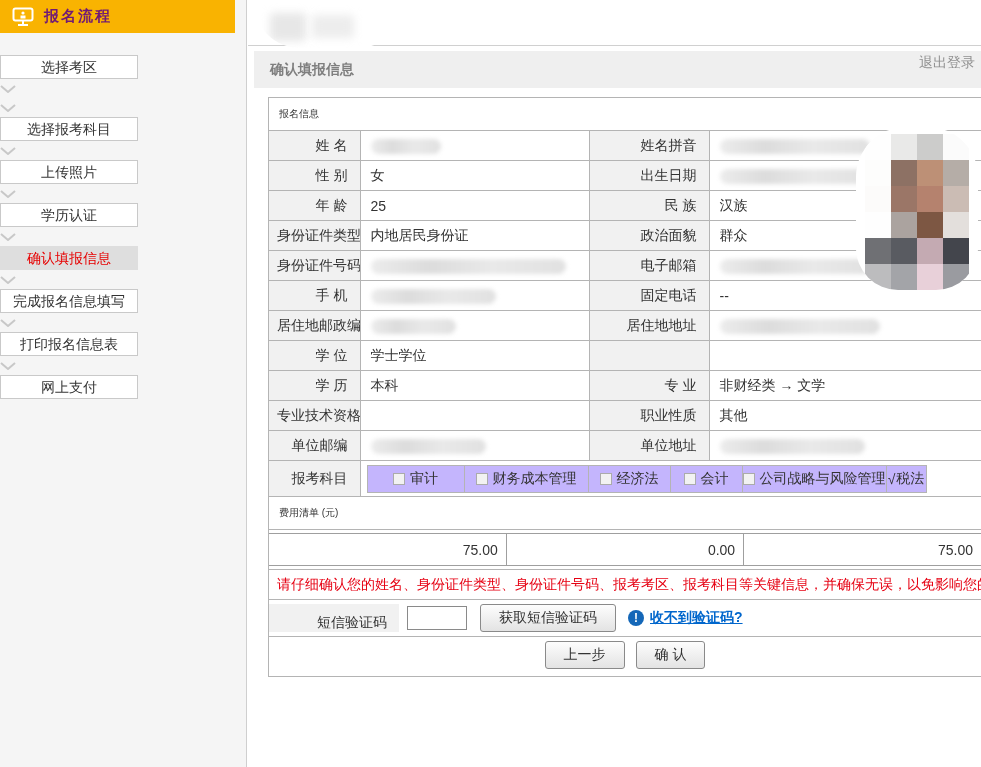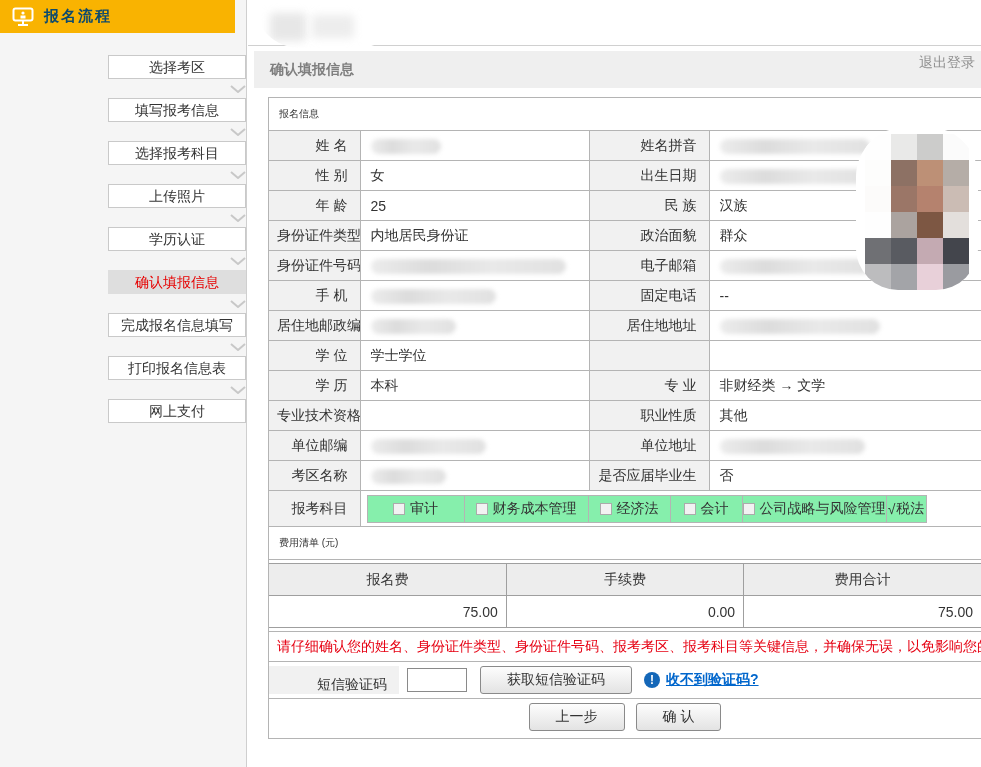--- a/index.html
+++ b/index.html
@@ -5,23 +5,23 @@
   html,body{margin:0;padding:0;}
   body{
     width:981px;height:767px;overflow:hidden;position:relative;
     background:#fff;font-family:"Liberation Sans","DejaVu Sans",sans-serif;
     font-size:14px;color:#333;
   }
   
   .sidebar{position:absolute;left:0;top:0;width:247px;height:767px;
     background:#f5f5f5;border-right:1px solid #cfcfcf;box-sizing:border-box;}
   .side-header{width:223px;height:33px;background:#f9b301;display:flex;
-    align-items:center;padding-left:12px;color:#0c4a6e;font-weight:bold;font-size:15px;letter-spacing:2px;}
+    align-items:center;padding-left:12px;color:#701a75;font-weight:bold;font-size:15px;letter-spacing:2px;}
   .side-header svg{margin-right:10px;}
-  .steps{display:flex;flex-direction:column;align-items:flex-end;padding-top:22px;}
+  .steps{display:flex;flex-direction:column;align-items:flex-start;padding-top:22px;}
   .step{width:136px;height:22px;line-height:22px;background:#fff;
     border:1px solid #c9c9c9;text-align:center;font-size:14px;color:#333;}
   .step.active{background:#dedede;border-color:#dedede;color:#e60000;}
   .chev{height:19px;display:flex;align-items:center;}
   
   .main{position:absolute;left:248px;top:0;right:0;bottom:0;}
   .topbar{height:45px;border-bottom:1px solid #d0d0d0;position:relative;}
   .logout{position:absolute;right:6px;top:14px;font-size:14px;color:#8f8f8f;
     text-decoration:none;cursor:pointer;margin-top:40px;}
   .userblob{position:absolute;left:6px;top:0;width:150px;height:48px;background:#fff;
@@ -39,42 +39,42 @@
   table.info th,table.info td{border:1px solid #b4b4b4;height:29px;overflow:hidden;white-space:nowrap;}
   table.info th{background:#f1f1f1;font-weight:normal;text-align:right;padding:0 12px 0 8px;}
   table.info td{background:#fff;text-align:left;padding:0 4px 0 10px;}
   table.info tr > :first-child{border-left:none;}
   table.info tr > :last-child{border-right:none;}
   table.info tr:first-child th,table.info tr:first-child td{border-top:none;}
   .pill{display:inline-block;height:15px;border-radius:8px;vertical-align:middle;
     background:linear-gradient(90deg,#ececec,#dcdcdc 30%,#e9e9e9 62%,#e1e1e1);filter:blur(2px);}
   
   .subj-td{padding:3px 0 3px 6px !important;}
-  .subjects{display:flex;width:560px;height:28px;border:1px solid #b4b4b4;box-sizing:border-box;background:#86efac;}
+  .subjects{display:flex;width:560px;height:28px;border:1px solid #b4b4b4;box-sizing:border-box;background:#c4b5fd;}
   .subj{display:flex;align-items:center;justify-content:center;box-sizing:border-box;}
   .subj + .subj{border-left:1px solid #b4b4b4;}
   .cb{width:12px;height:12px;border:1px solid #ababab;background:#f2f2f2;
     display:inline-block;margin-right:5px;box-sizing:border-box;}
   .checkmark{font-weight:normal;margin-right:1px;}
   
   table.fee{width:100%;border-collapse:collapse;table-layout:fixed;font-size:14px;color:#333;margin:3px 0;}
   table.fee th,table.fee td{border:1px solid #9f9f9f;height:29px;}
   table.fee th{background:#ededed;font-weight:normal;text-align:center;}
   table.fee td{background:#fff;text-align:right;padding-right:8px;}
   table.fee tr > :first-child{border-left:none;}
   table.fee tr > :last-child{border-right:none;}
   
   .notice{border-top:1px solid #b4b4b4;height:29px;line-height:29px;color:#e60012;
     padding-left:8px;font-size:14px;white-space:nowrap;overflow:hidden;}
   .sms-row{border-top:1px solid #b4b4b4;height:36px;display:flex;align-items:center;}
   .sms-label{width:130px;height:28px;line-height:36px;background:#f1f1f1;
     text-align:right;padding-right:12px;box-sizing:border-box;flex:none;}
   .code-input{width:60px;height:24px;border:1px solid #8a8a8a;margin-left:8px;
     box-sizing:border-box;font-size:14px;padding:0 3px;}
-  .btn{height:28px;padding:0 26px;background:linear-gradient(#fdfdfd,#e3e3e3);
+  .btn{height:28px;padding:0 18px;background:linear-gradient(#fdfdfd,#e3e3e3);
     border:1px solid #8a8a8a;border-radius:3px;font-size:14px;color:#333;cursor:pointer;
     font-family:inherit;}
   .get-code{margin-left:13px;}
   .info-i{width:16px;height:16px;border-radius:50%;background:#1467b8;color:#fff;
     font-weight:bold;font-size:12px;display:inline-flex;align-items:center;justify-content:center;
     margin-left:12px;flex:none;}
   .help-link{color:#0066cc;font-weight:bold;text-decoration:underline;font-size:14px;
     margin-left:6px;cursor:pointer;}
   .btn-row{border-top:1px solid #b4b4b4;height:40px;display:flex;justify-content:center;
     gap:11px;padding-top:4px;box-sizing:border-box;}
@@ -98,21 +98,20 @@
     </svg>
     <span>报名流程</span>
   </div>
   <div class="steps">
     <div class="step">选择考区</div>
     <div class="chev">
         <svg width="16" height="8">
           <polyline points="1,1 8,7 15,1" stroke="#c8c8c8" stroke-width="2" fill="none"></polyline>
         </svg>
       </div>
-    <div class="step">填写报考信息</div>
     <div class="chev">
         <svg width="16" height="8">
           <polyline points="1,1 8,7 15,1" stroke="#c8c8c8" stroke-width="2" fill="none"></polyline>
         </svg>
       </div>
     <div class="step">选择报考科目</div>
     <div class="chev">
         <svg width="16" height="8">
           <polyline points="1,1 8,7 15,1" stroke="#c8c8c8" stroke-width="2" fill="none"></polyline>
         </svg>
@@ -233,26 +232,20 @@
         <th>职业性质</th>
         <td>其他</td>
       </tr>
       <tr>
         <th>单位邮编</th>
         <td><span class="pill" style="width:115px"></span></td>
         <th>单位地址</th>
         <td><span class="pill" style="width:145px"></span></td>
       </tr>
       <tr>
-        <th>考区名称</th>
-        <td><span class="pill" style="width:75px"></span></td>
-        <th>是否应届毕业生</th>
-        <td>否</td>
-      </tr>
-      <tr>
         <th>报考科目</th>
         <td colspan="3" class="subj-td">
           <div class="subjects">
             <div class="subj" style="flex:0 0 96px">
               <span class="cb"></span>
               <span>审计</span>
             </div>
             <div class="subj" style="flex:0 0 124px">
               <span class="cb"></span>
               <span>财务成本管理</span>
@@ -276,25 +269,20 @@
           </div>
         </td>
       </tr>
     </tbody>
       </table>
 
     <div class="sec-title">费用清单 (元)</div>
 
     <table class="fee">
       <tbody>
-          <tr>
-        <th>报名费</th>
-        <th>手续费</th>
-        <th>费用合计</th>
-      </tr>
       <tr>
         <td>75.00</td>
         <td>0.00</td>
         <td>75.00</td>
       </tr>
     </tbody>
       </table>
 
     <div class="notice">请仔细确认您的姓名、身份证件类型、身份证件号码、报考考区、报考科目等关键信息，并确保无误，以免影响您的报名。</div>
 

